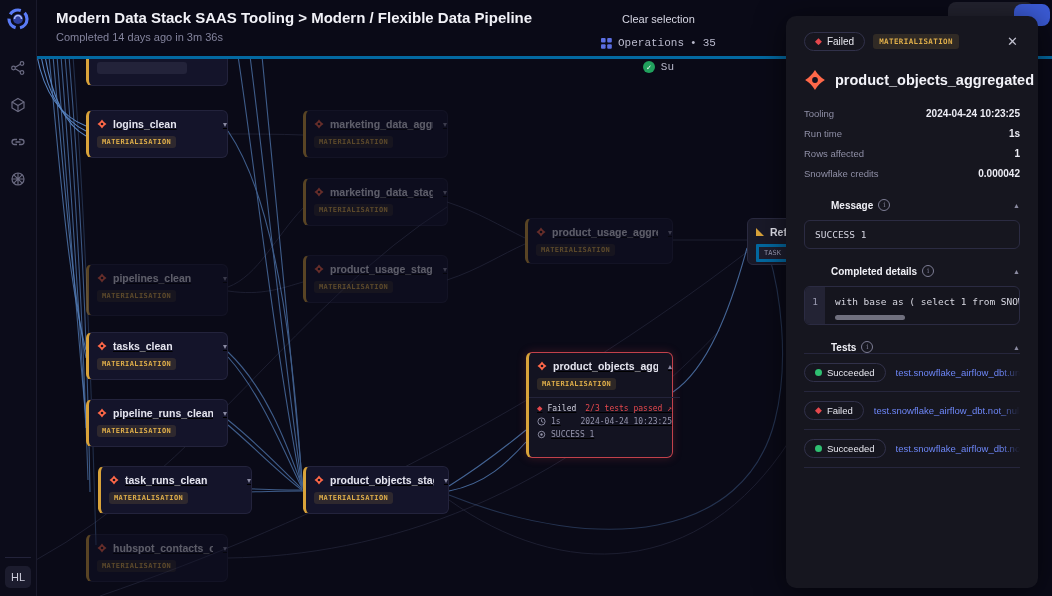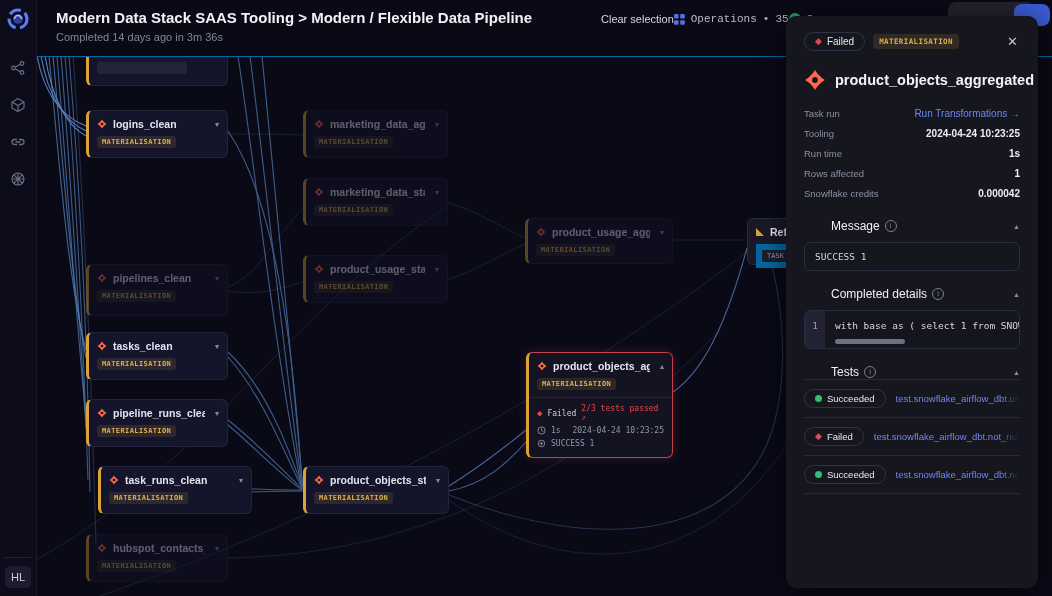--- a/index.html
+++ b/index.html
@@ -15,40 +15,40 @@
   #logo{margin-top:8px;width:22px;height:22px;}
   #nav-icons{margin-top:30px;display:flex;flex-direction:column;gap:21px;align-items:center;}
   .nav-ic{width:16px;height:16px;opacity:.75;cursor:pointer;}
   #sidebar-bottom{margin-top:auto;width:100%;display:flex;flex-direction:column;align-items:center;}
   #sidebar-div{width:26px;border-top:1px solid #23233a;margin-bottom:8px;}
   #avatar{width:26px;height:22px;border-radius:5px;background:#1c1c2e;color:#cfcfdd;
     font-size:11px;display:flex;align-items:center;justify-content:center;margin-bottom:8px;cursor:pointer;}
 
   
   #header{position:absolute;left:36px;top:0;width:1016px;height:56px;background:#0a0a17;
-    border-bottom:1px solid #0369a1;z-index:3;}
+    border-bottom:3px solid #0369a1;z-index:3;}
   #page-title{position:absolute;left:20px;top:9px;font-size:15px;font-weight:bold;color:#f1f1f7;}
   #page-subtitle{position:absolute;left:20px;top:31px;font-size:11px;color:#83839c;}
-  #header-right{position:absolute;left:565px;top:13px;display:flex;align-items:center;gap:0;}
+  #header-right{position:absolute;left:565px;top:13px;display:flex;align-items:center;gap:12px;flex-direction:column;}
   #clear-selection{font-size:11px;color:#d7d7e4;cursor:pointer;white-space:nowrap;}
   .chip{display:flex;align-items:center;gap:6px;font-size:11px;color:#b9b9cc;white-space:nowrap;cursor:pointer;font-family:Liberation Mono, monospace;}
   .grid-ic{width:11px;height:11px;}
   .check-circle{width:12px;height:12px;border-radius:50%;background:#21a15d;color:#fff;
     font-size:8px;display:flex;align-items:center;justify-content:center;}
 
   
   .hidden-btn{position:absolute;z-index:4;border-radius:8px;}
   #btn-dark{left:948px;top:2px;width:86px;height:24px;background:#23232f;}
   #btn-blue{left:1014px;top:4px;width:36px;height:22px;background:#3b5bd6;}
 
   
   #edges{position:absolute;left:0;top:0;z-index:1;pointer-events:none;}
   #graph-nodes{position:absolute;left:0;top:0;width:1052px;height:596px;z-index:2;}
   .gnode{position:absolute;background:#14142a;border:1px solid #23233c;border-left:3px solid #d9a33a;
-    border-radius:6px;box-sizing:border-box;padding:7px 8px 6px 8px;cursor:pointer;}
+    border-radius:6px;box-sizing:border-box;padding:7px 0 6px 8px;cursor:pointer;text-decoration:underline;}
   .gnode.dim{opacity:.38;}
   .gnode.partial{border-top:none;border-radius:0 0 6px 6px;padding-top:4px;}
   .gnode.selected{border:1px solid #c2414b;border-left:3px solid #d9a33a;background:#131321;
     box-shadow:0 0 10px rgba(194,65,75,.25);}
   .gn-head{display:flex;align-items:center;gap:6px;}
   .gn-label{font-size:10.5px;font-weight:bold;color:#e4e4ee;white-space:nowrap;overflow:hidden;flex:1;}
   .gn-chev{font-size:8px;color:#8a8aa2;margin-left:auto;padding-left:4px;}
   .gn-badge{display:inline-block;margin-top:5px;font-family:"DejaVu Sans Mono",monospace;
     font-size:7px;font-weight:bold;letter-spacing:.4px;color:#dfae4a;background:rgba(223,174,74,.13);
     padding:2px 5px;border-radius:3px;}
@@ -60,21 +60,21 @@
   .red{color:#e5484d;}
   .gray{color:#9595ac;}
   .dbt-mark{display:inline-flex;flex:none;}
 
   
   #task-node{position:absolute;left:747px;top:218px;width:115px;height:47px;background:#191928;
     border:1px solid #2a2a40;border-radius:6px;z-index:2;box-sizing:border-box;padding:7px 8px;}
   #task-node .t-head{display:flex;align-items:center;gap:6px;font-size:10.5px;font-weight:bold;color:#e4e4ee;}
   .tri-ic{width:0;height:0;border-left:8px solid #d9a33a;border-top:8px solid transparent;}
   .task-chip{display:inline-block;margin-top:6px;font-family:"DejaVu Sans Mono",monospace;font-size:7px;
-    color:#9a9ab2;background:#22223293;border:6px solid #0369a1;padding:2px 5px;border-radius:1px;}
+    color:#9a9ab2;background:#22223293;border:3px solid #0369a1;padding:2px 5px;border-radius:1px;}
   .task-gear{display:inline-block;width:11px;height:11px;border:1px dotted #55556e;border-radius:50%;
     vertical-align:middle;margin-left:5px;}
 
   
   #panel{position:absolute;left:786px;top:16px;width:252px;height:572px;background:#16161f;
     border-radius:10px;z-index:10;box-shadow:0 4px 30px rgba(0,0,0,.55);box-sizing:border-box;
     padding:16px 18px;}
   #panel-badges{display:flex;align-items:center;gap:8px;}
   .pill{display:inline-flex;align-items:center;gap:5px;border:1px solid #31314a;border-radius:14px;
     padding:3px 10px;font-size:10px;color:#e8e8f0;background:transparent;}
@@ -86,21 +86,21 @@
   #panel-title-row{display:flex;align-items:center;gap:9px;margin-top:18px;}
   #panel-title{font-size:14.5px;font-weight:bold;color:#f2f2f8;}
   #panel-subtitle{margin-top:7px;font-family:"DejaVu Sans Mono",monospace;font-size:9.5px;color:#85859e;
     word-break:break-all;line-height:1.5;}
   #fields{margin-top:12px;}
   .field-row{display:flex;align-items:center;justify-content:space-between;padding:4.5px 0;}
   .f-label{font-size:9.5px;color:#8f8fa6;}
   .f-value{font-size:10px;font-weight:bold;color:#ececf4;}
   .f-value.link{color:#6d86f7;font-weight:normal;cursor:pointer;}
   .sec-head{display:flex;align-items:center;gap:5px;margin-top:16px;}
-  .sec-title{font-size:12px;font-weight:normal;color:#f0f0f6;padding-left:27px;}
+  .sec-title{font-size:10px;font-weight:bold;color:#f0f0f6;padding-left:27px;}
   .info-ic{width:10px;height:10px;border:1px solid #7d7d94;border-radius:50%;color:#7d7d94;
     font-size:7px;display:inline-flex;align-items:center;justify-content:center;font-family:"DejaVu Serif",serif;}
   .caret{margin-left:auto;font-size:7px;color:#8a8aa0;cursor:pointer;}
   #message-box{margin-top:9px;border:1px solid #2b2b42;border-radius:6px;padding:8px 10px;
     font-family:"DejaVu Sans Mono",monospace;font-size:9.5px;color:#d4d4e0;}
   #code-block{margin-top:9px;border:1px solid #2b2b42;border-radius:6px;display:flex;overflow:hidden;background:#15151e;}
   #code-gutter{width:20px;background:#232334;color:#9a9ab0;font-family:"DejaVu Sans Mono",monospace;
     font-size:9.5px;display:flex;justify-content:center;padding-top:9px;}
   #code-body{flex:1;padding:9px 0 4px 10px;overflow:hidden;}
   #code-line{font-family:"DejaVu Sans Mono",monospace;font-size:9.5px;color:#d8d8e2;white-space:nowrap;}
@@ -399,24 +399,20 @@
         <svg width="22" height="22" viewBox="0 0 16 16">
           <path d="M8 0.8 C9.8 3.8 12.2 6.2 15.2 8 C12.2 9.8 9.8 12.2 8 15.2 C6.2 12.2 3.8 9.8 0.8 8 C3.8 6.2 6.2 3.8 8 0.8 Z" fill="#ff6849"></path>
           <circle cx="8" cy="8" r="2.1" fill="#12121f"></circle>
         </svg>
       </span>
     <span id="panel-title">product_objects_aggregated</span>
   </div>
 
   <div id="fields">
     <div class="field-row">
-      <span class="f-label">Task run</span>
-      <span class="f-value link">Run Transformations →</span>
-    </div>
-    <div class="field-row">
       <span class="f-label">Tooling</span>
       <span class="f-value">2024-04-24 10:23:25</span>
     </div>
     <div class="field-row">
       <span class="f-label">Run time</span>
       <span class="f-value">1s</span>
     </div>
     <div class="field-row">
       <span class="f-label">Rows affected</span>
       <span class="f-value">1</span>

